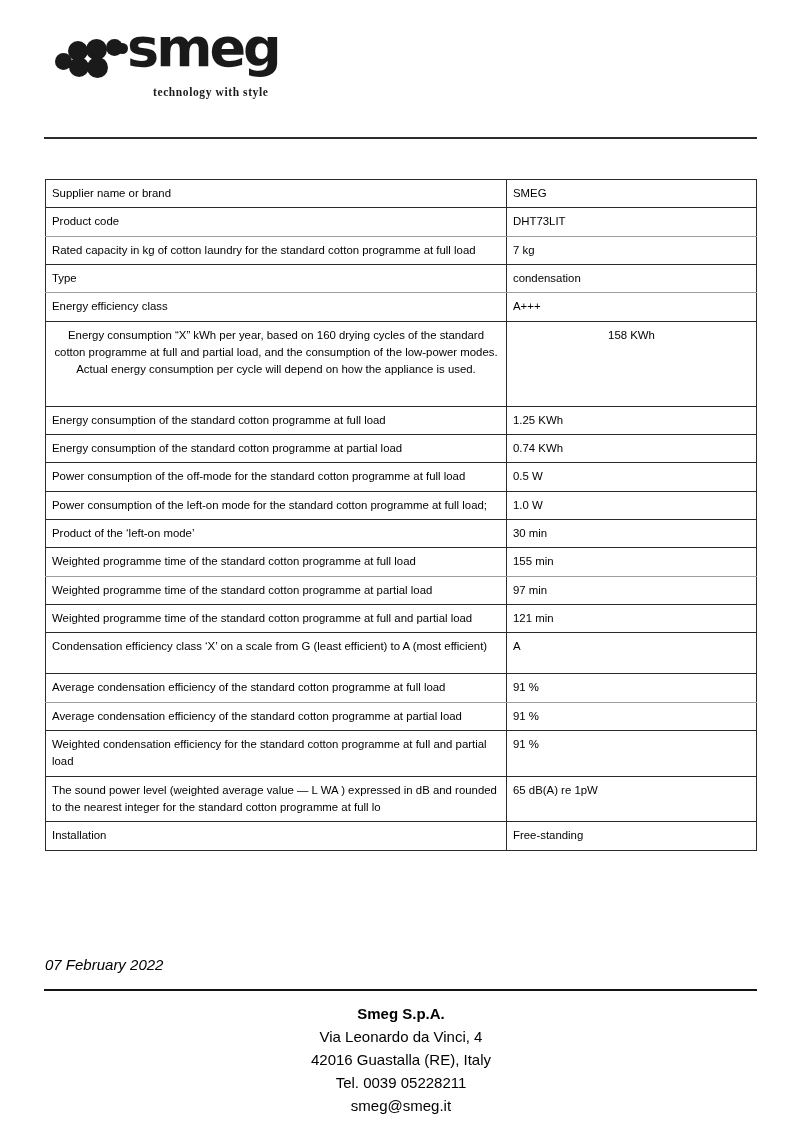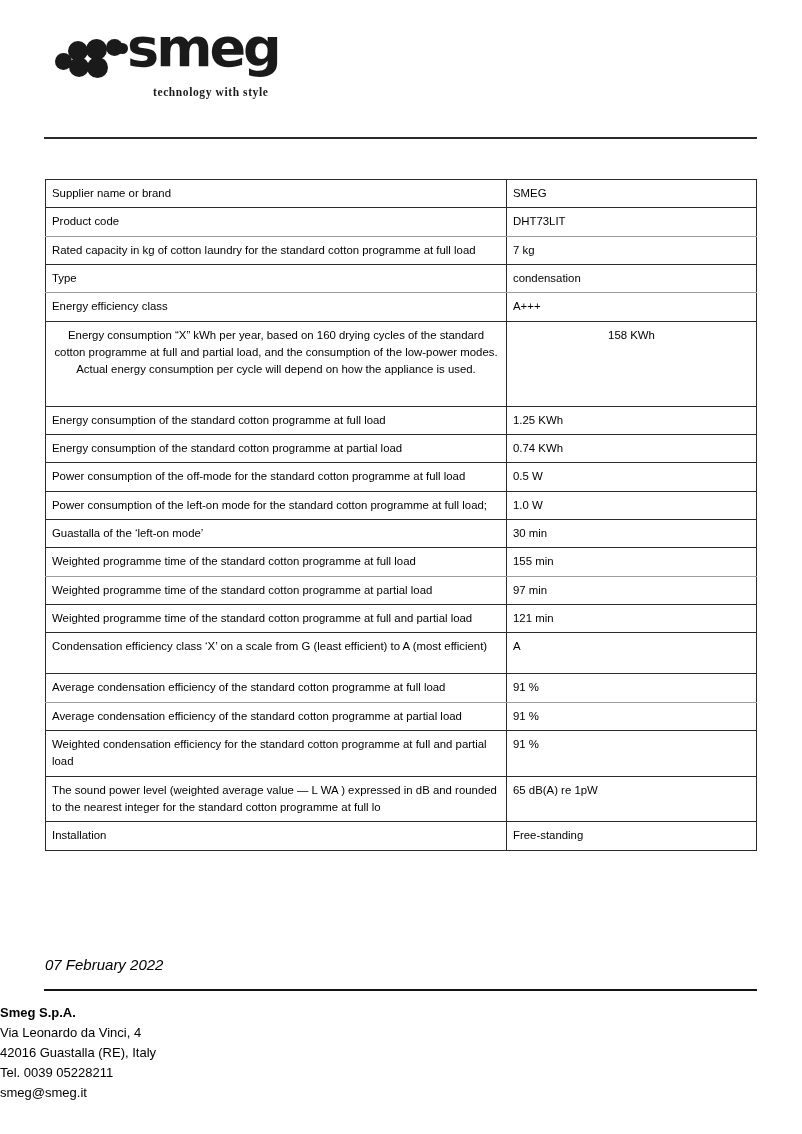--- a/index.html
+++ b/index.html
@@ -146,22 +146,22 @@
     top: 989px;
     width: 713px;
     height: 0;
     border-top: 2px solid #141414;
   }
   .footer-block {
     position: absolute;
     left: 0;
     top: 1003px;
     width: 802px;
-    text-align: left;
-    font-size: 13px;
+    text-align: center;
+    font-size: 15px;
     line-height: 1.53;
   }
   .footer-block .company {
     font-weight: 700;
   }
 </style>
 </head>
 <body>
 
 <div class="page">
@@ -222,21 +222,21 @@
       </tr>
       <tr>
         <td class="label">Power consumption of the off-mode for the standard cotton programme at full load</td>
         <td class="value">0.5 W</td>
       </tr>
       <tr>
         <td class="label">Power consumption of the left-on mode for the standard cotton programme at full load;</td>
         <td class="value">1.0 W</td>
       </tr>
       <tr>
-        <td class="label">Guastalla of the ‘left-on mode’</td>
+        <td class="label">Product of the ‘left-on mode’</td>
         <td class="value">30 min</td>
       </tr>
       <tr class="sep-light">
         <td class="label">Weighted programme time of the standard cotton programme at full load</td>
         <td class="value">155 min</td>
       </tr>
       <tr>
         <td class="label">Weighted programme time of the standard cotton programme at partial load</td>
         <td class="value">97 min</td>
       </tr>

